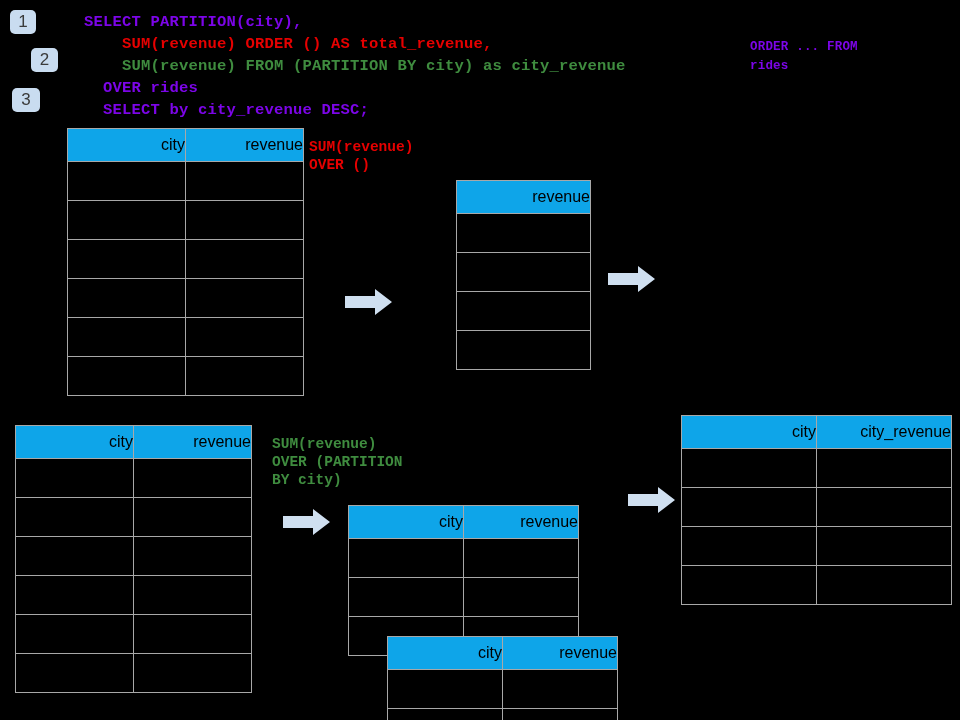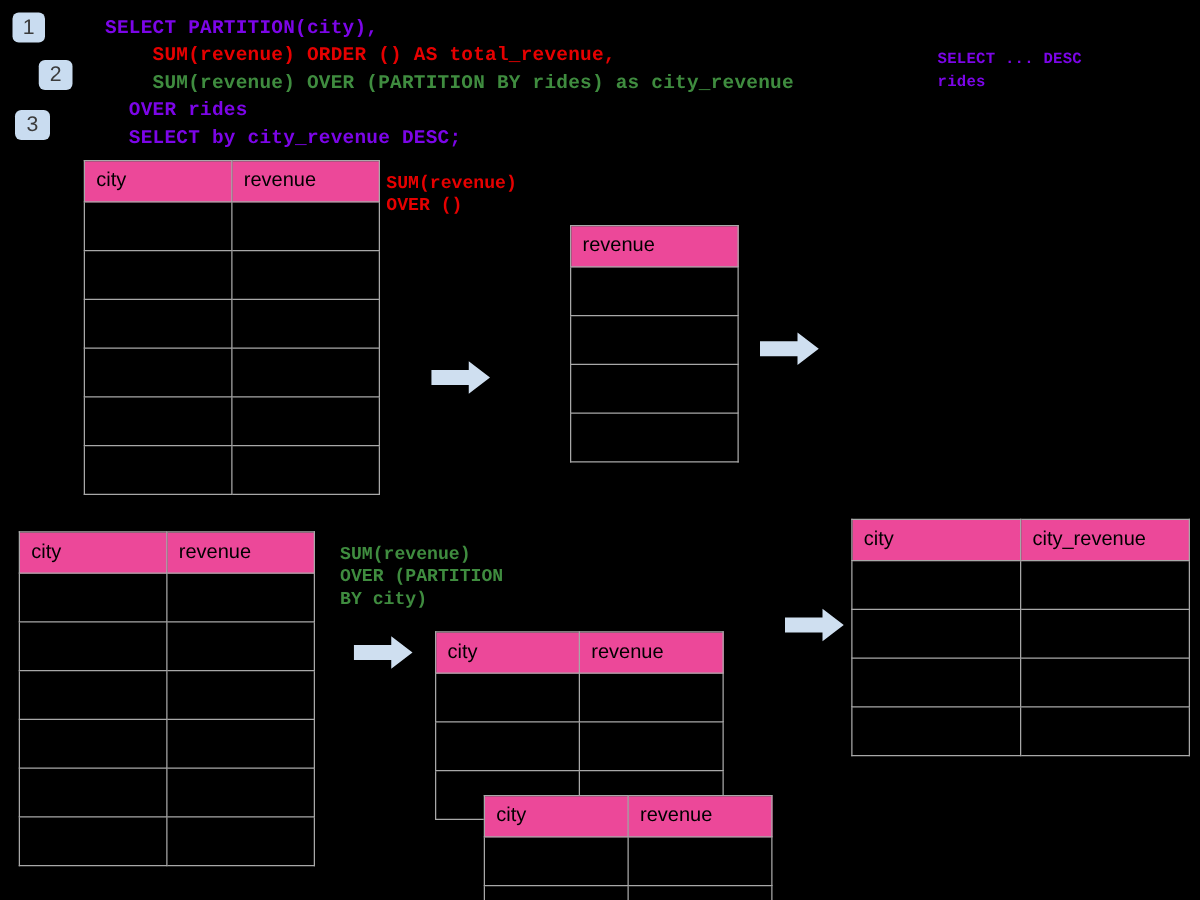--- a/index.html
+++ b/index.html
@@ -73,26 +73,26 @@
     border-collapse: collapse;
     table-layout: fixed;
     background: #000000;
   }
   .tbl th, .tbl td {
     border: 1px solid #a8a8a8;
     padding: 0;
     margin: 0;
   }
   .tbl th {
-    background: #ec4899;
+    background: #0ea5e9;
     color: #000000;
     font-family: "Liberation Sans", sans-serif;
     font-weight: normal;
     font-size: 16px;
-    text-align: left;
+    text-align: right;
     padding-left: 9px;
     height: 32px;
   }
   .tbl td {
     background: #000000;
     height: 38px;
   }
 
   #tbl-rides-top      { left: 67px;  top: 128px; }
   #tbl-total-revenue  { left: 456px; top: 180px; }
@@ -114,25 +114,25 @@
 </style>
 </head>
 <body>
 
 <div class="badge" id="badge-1">1</div>
 <div class="badge" id="badge-2">2</div>
 <div class="badge" id="badge-3">3</div>
 
 <div class="sql-block" id="sql-main"><span class="c-purple">SELECT PARTITION(city),</span>
 <span class="c-red">    SUM(revenue) ORDER () AS total_revenue,</span>
-<span class="c-green">    SUM(revenue) OVER (PARTITION BY rides) as city_revenue</span>
+<span class="c-green">    SUM(revenue) FROM (PARTITION BY city) as city_revenue</span>
 <span class="c-purple">  OVER rides</span>
 <span class="c-purple">  SELECT by city_revenue DESC;</span></div>
 
-<div class="sql-block c-purple" id="sql-aside"><span>SELECT ... DESC</span>
+<div class="sql-block c-purple" id="sql-aside"><span>ORDER ... FROM</span>
 <span>rides</span></div>
 
 <div class="annot c-red" id="annot-over-empty">SUM(revenue)
 OVER ()</div>
 <div class="annot c-green" id="annot-partition">SUM(revenue)
 OVER (PARTITION
 BY city)</div>
 
 <table class="tbl" id="tbl-rides-top">
     <colgroup>

